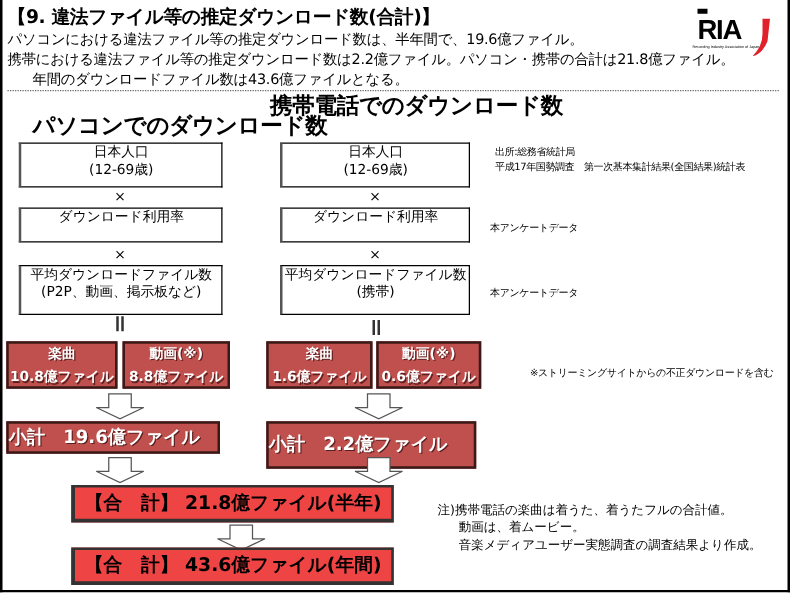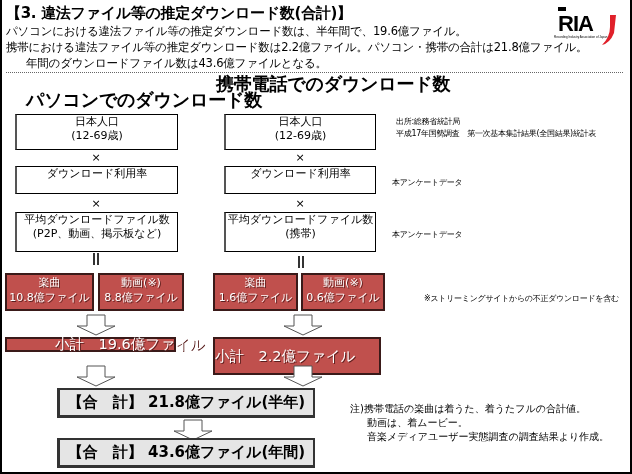--- a/index.html
+++ b/index.html
@@ -7,33 +7,33 @@
   body { font-family: "DejaVu Sans", "Liberation Sans", sans-serif; color: #000; position: relative; }
   .frame { position: absolute; left: 0; top: 0; width: 632px; height: 474px; border: 2px solid #000; border-top: none; }
   .abs { position: absolute; }
   .title { left: 6px; top: 4px; font-size: 15px; font-weight: bold; letter-spacing: -0.3px; white-space: nowrap; }
   .lead { font-size: 11.5px; white-space: nowrap; letter-spacing: -0.2px; }
   .logo { left: 548px; top: 5px; width: 74px; height: 40px; }
   .col-heading { font-size: 18px; font-weight: bold; white-space: nowrap; letter-spacing: -0.2px; }
   .wbox { border: 1px solid #000; border-left: 2px solid #555; background: #fff; display: flex; flex-direction: column; align-items: center; justify-content: flex-start; font-size: 11px; line-height: 14px; text-align: center; }
   .times { font-size: 11px; width: 20px; text-align: center; }
   .eq { width: 6px; height: 12px; border-left: 2px solid #333; border-right: 2px solid #333; }
-  .rbox { background: #c0504d; border: 2px solid #3a1a19; color: #fff; font-weight: normal; display: flex; flex-direction: column; align-items: center; justify-content: flex-start; text-align: center; font-size: 11px; line-height: 15px; text-shadow: 1px 1px 0 #5a1f1e; }
+  .rbox { background: #c0504d; border: 2px solid #3a1a19; color: #fff; font-weight: bold; display: flex; flex-direction: column; align-items: center; justify-content: space-between; text-align: center; font-size: 11px; line-height: 15px; text-shadow: 1px 1px 0 #5a1f1e; }
   .rbig { font-size: 14.5px; flex-direction: row; white-space: pre; }
-  .ybox { background: #e5e5e5; border: 2px solid #333; border-left-width: 3px; border-bottom-width: 3px; display: flex; align-items: center; justify-content: center; font-size: 15px; font-weight: bold; white-space: pre; }
+  .ybox { background: #ef4444; border: 2px solid #333; border-left-width: 3px; border-bottom-width: 3px; display: flex; align-items: center; justify-content: center; font-size: 15px; font-weight: bold; white-space: pre; }
   .note8 { font-size: 8px; white-space: nowrap; letter-spacing: -0.3px; }
   .arrow { width: 50px; height: 22px; }
   .footnote { font-size: 10px; line-height: 14px; white-space: nowrap; }
 </style>
 </head>
 <body>
 
 <div class="frame"></div>
 
-<div class="abs title">【3. 違法ファイル等の推定ダウンロード数(合計)】</div>
+<div class="abs title">【9. 違法ファイル等の推定ダウンロード数(合計)】</div>
 <div class="abs lead" style="left:6px; top:24px;">パソコンにおける違法ファイル等の推定ダウンロード数は、半年間で、19.6億ファイル。</div>
 <div class="abs lead" style="left:6px; top:40px;">携帯における違法ファイル等の推定ダウンロード数は2.2億ファイル。パソコン・携帯の合計は21.8億ファイル。</div>
 <div class="abs lead" style="left:26px; top:56px;">年間のダウンロードファイル数は43.6億ファイルとなる。</div>
 <div class="abs" style="left:6px; top:72px; width:617px; border-top:1px dotted #666;"></div>
 
 <div class="abs logo">
   <svg width="74" height="40" viewBox="0 0 74 40">
     <rect x="10" y="2" width="8" height="4" fill="#000"></rect>
     <text x="10" y="26" font-family="Liberation Sans, sans-serif" font-weight="bold" font-size="22" fill="#000" letter-spacing="-1">RIA</text>
     <path d="M62 10 L68 10 L66 28 Q62 38 54 40 Q62 32 62 22 Z" fill="#e0202a"></path>
@@ -64,21 +64,21 @@
   <span>10.8億ファイル</span>
 </div>
 <div class="abs rbox" style="left:98px; top:273px; width:86px; height:38px;">
   <span>動画(※)</span>
   <span>8.8億ファイル</span>
 </div>
 
 <svg class="abs arrow" style="left:71px; top:314px;" viewBox="0 0 50 22">
   <path d="M16 1 L34 1 L34 12 L44 12 L25 21 L6 12 L16 12 Z" fill="#fff" stroke="#555" stroke-width="1"></path>
 </svg>
-<div class="abs rbox rbig" style="left:5px; top:337px; width:171px; height:15px;padding-left:48px;">小計　19.6億ファイル</div>
+<div class="abs rbox rbig" style="left:5px; top:337px; width:171px; height:26px;">小計　19.6億ファイル</div>
 <svg class="abs arrow" style="left:71px; top:365px;" viewBox="0 0 50 22">
   <path d="M16 1 L34 1 L34 12 L44 12 L25 21 L6 12 L16 12 Z" fill="#fff" stroke="#555" stroke-width="1"></path>
 </svg>
 
 <div class="abs wbox" style="left:224px; top:114px; width:152px; height:36px;">
   <span>日本人口</span>
   <span>(12-69歳)</span>
 </div>
 <div class="abs times" style="left:290px; top:151px;">×</div>
 <div class="abs wbox" style="left:224px; top:166px; width:152px; height:28px;">

